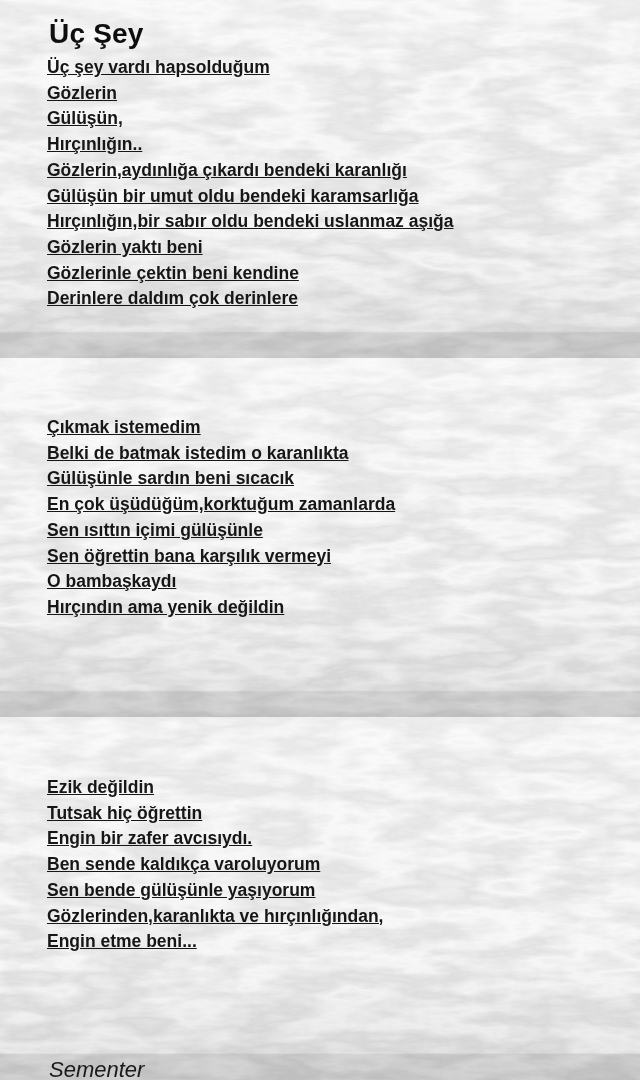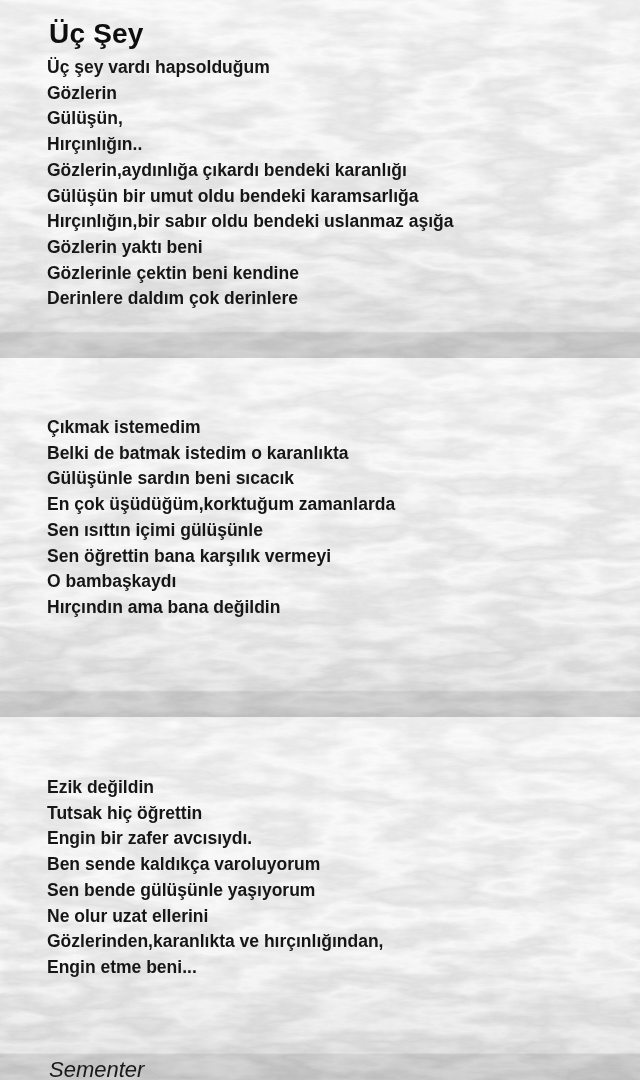--- a/index.html
+++ b/index.html
@@ -51,20 +51,21 @@
   }
   .stanza-1 { top: 55px; }
   .stanza-2 { top: 415px; }
   .stanza-3 { top: 775px; }
   .line {
     font-size: 17.5px;
     font-weight: bold;
     line-height: 25.7px;
     color: #161616;
     white-space: nowrap;
+    text-decoration: underline;
   }
   .signature {
     position: absolute;
     left: 49px;
     top: 1019px;
     font-size: 22px;
     font-style: italic;
     font-weight: normal;
     color: #1a1a1a;
     white-space: nowrap;
@@ -134,30 +135,29 @@
     </div>
 
     <div class="stanza stanza-2">
       <div class="line">Çıkmak istemedim</div>
       <div class="line">Belki de batmak istedim o karanlıkta</div>
       <div class="line">Gülüşünle sardın beni sıcacık</div>
       <div class="line">En çok üşüdüğüm,korktuğum zamanlarda</div>
       <div class="line">Sen ısıttın içimi gülüşünle</div>
       <div class="line">Sen öğrettin bana karşılık vermeyi</div>
       <div class="line">O bambaşkaydı</div>
-      <div class="line">Hırçındın ama bana değildin</div>
+      <div class="line">Hırçındın ama yenik değildin</div>
     </div>
 
     <div class="stanza stanza-3">
       <div class="line">Ezik değildin</div>
       <div class="line">Tutsak hiç öğrettin</div>
       <div class="line">Engin bir zafer avcısıydı.</div>
       <div class="line">Ben sende kaldıkça varoluyorum</div>
       <div class="line">Sen bende gülüşünle yaşıyorum</div>
-      <div class="line">Ne olur uzat ellerini</div>
       <div class="line">Gözlerinden,karanlıkta ve hırçınlığından,</div>
       <div class="line">Engin etme beni...</div>
     </div>
 
     <div class="signature">Sementer</div>
 
   </div>
 </div>
 
 </body></html>

